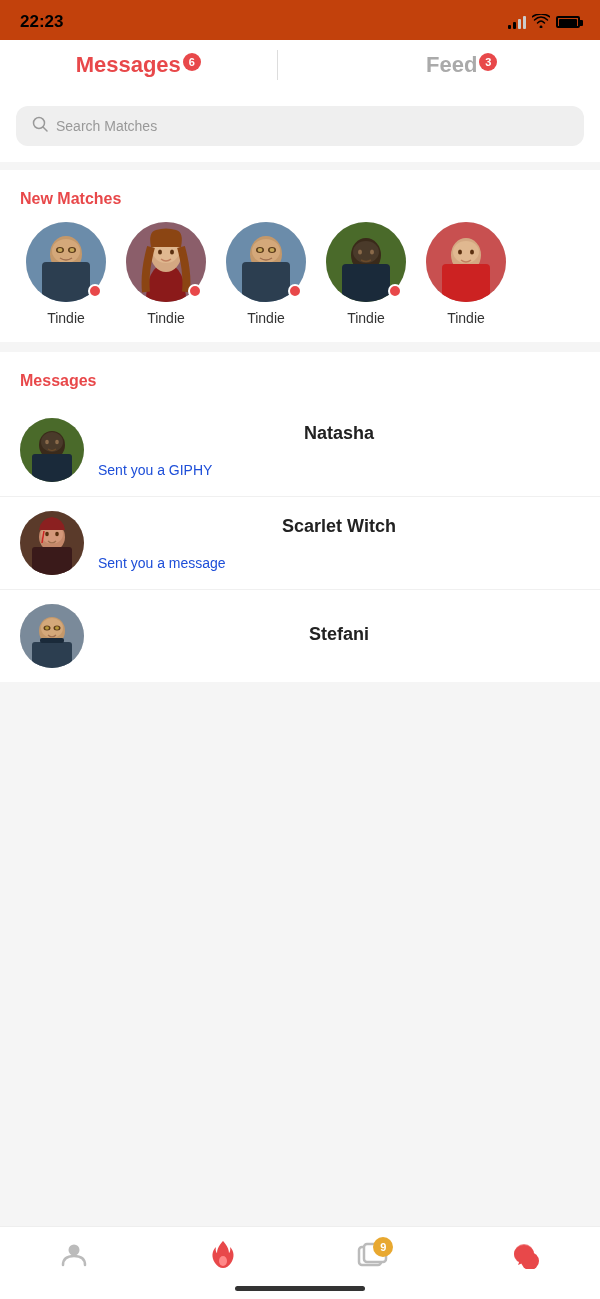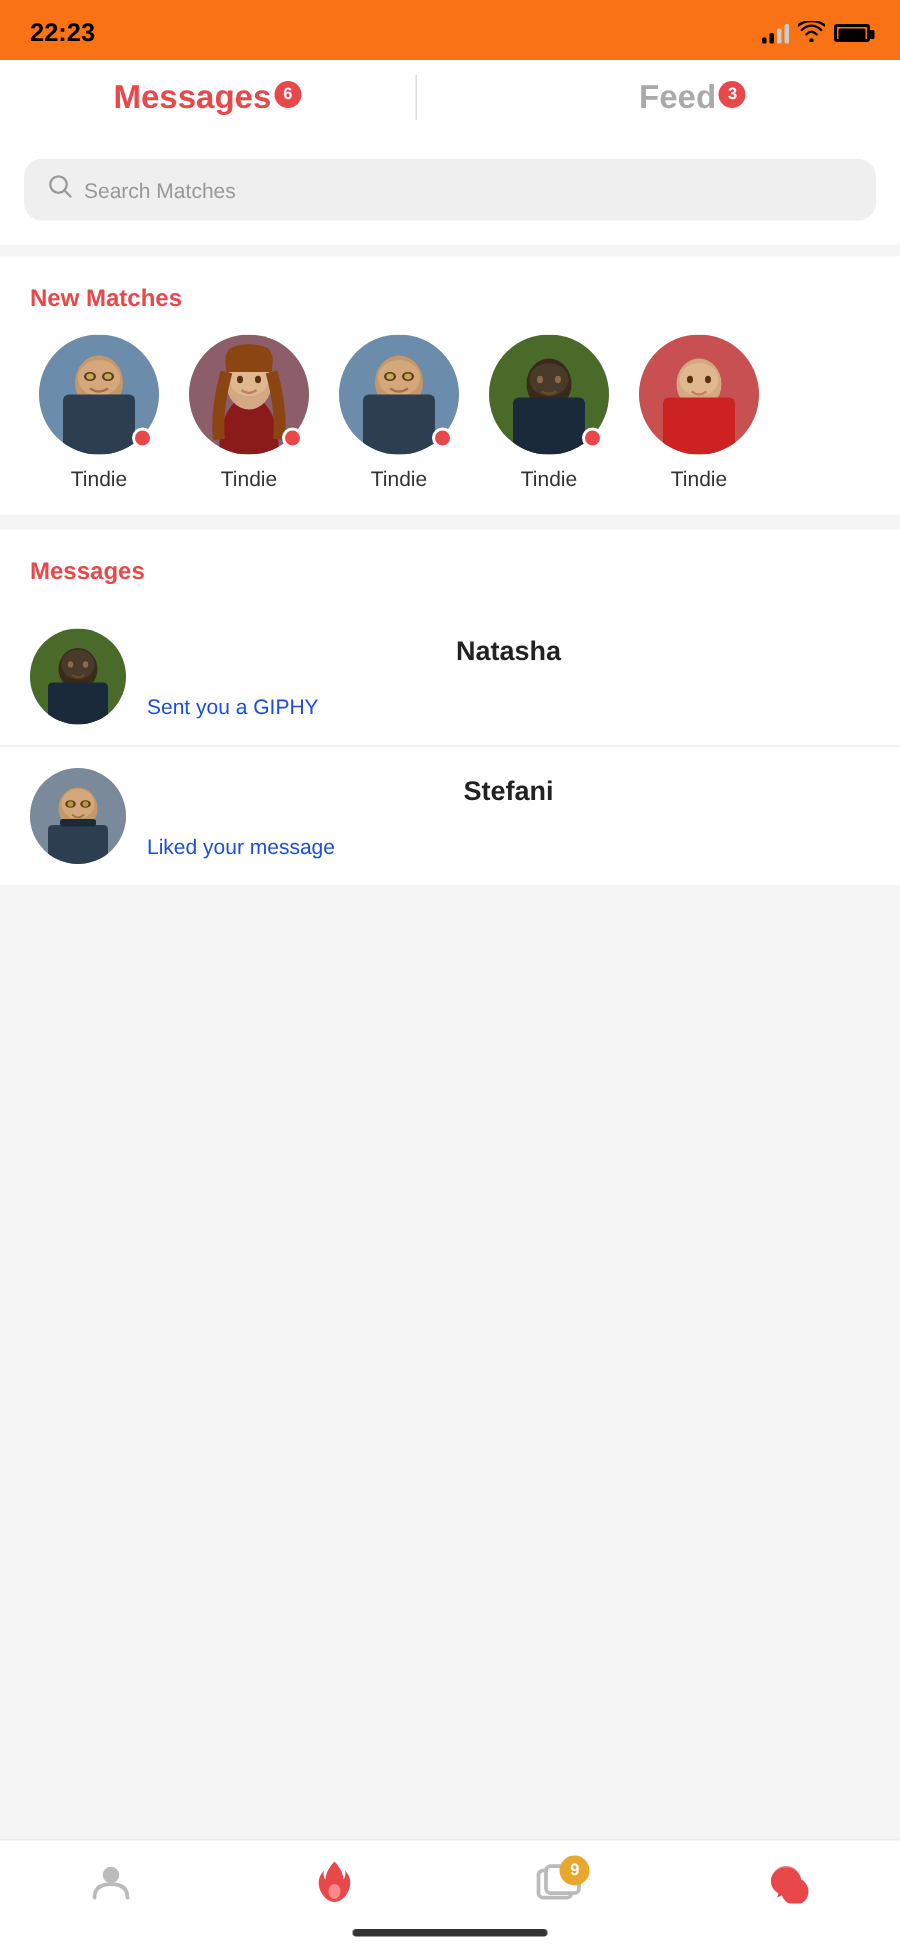--- a/index.html
+++ b/index.html
@@ -12,21 +12,21 @@
       position: relative;
       overflow-x: hidden;
     }
 
     
     .status-bar {
       display: flex;
       justify-content: space-between;
       align-items: center;
       padding: 12px 20px 8px;
-      background: #f97316;
+      background: #c2410c;
     }
     .status-time {
       font-size: 17px;
       font-weight: 600;
       color: #000;
     }
     .status-icons {
       display: flex;
       align-items: center;
       gap: 6px;
@@ -452,39 +452,58 @@
           <ellipse cx="37" cy="24" rx="1.8" ry="2.2" fill="#8a6a4a"></ellipse>
           <path d="M28 31 Q32 34 36 31" stroke="#6a4a2a" stroke-width="1.2" fill="none"></path>
         </svg>
       </div>
       <div class="message-info">
         <div class="message-name">Natasha</div>
         <div class="message-preview">Sent you a GIPHY</div>
       </div>
     </div>
 
+    <div class="message-item">
+      <div class="message-avatar">
+        <svg viewBox="0 0 64 64" width="64" height="64">
+          <rect width="64" height="64" fill="#5a3a2a"></rect>
+          <ellipse cx="32" cy="26" rx="13" ry="14" fill="#c4886a"></ellipse>
+          <ellipse cx="32" cy="23" rx="11" ry="10" fill="#d4987a"></ellipse>
+          <rect x="12" y="36" width="40" height="40" fill="#3a1a1a" rx="3"></rect>
+          <path d="M19 19 Q20 8 32 6 Q44 8 45 19" fill="#8b2020"></path>
+          <ellipse cx="27" cy="23" rx="1.8" ry="2.2" fill="#5a3010"></ellipse>
+          <ellipse cx="37" cy="23" rx="1.8" ry="2.2" fill="#5a3010"></ellipse>
+          <path d="M28 30 Q32 34 36 30" stroke="#a07050" stroke-width="1.2" fill="none"></path>
+
+          <line x1="24" y1="20" x2="22" y2="32" stroke="#cc2222" stroke-width="1.5"></line>
+        </svg>
+      </div>
+      <div class="message-info">
+        <div class="message-name">Scarlet Witch</div>
+        <div class="message-preview">Sent you a message</div>
+      </div>
+    </div>
 
     <div class="message-item" style="border-bottom:none;">
       <div class="message-avatar">
         <svg viewBox="0 0 64 64" width="64" height="64">
           <rect width="64" height="64" fill="#7a8a9a"></rect>
           <ellipse cx="32" cy="27" rx="13" ry="14" fill="#c4986a"></ellipse>
           <ellipse cx="32" cy="24" rx="11" ry="10" fill="#d4a87a"></ellipse>
           <rect x="12" y="38" width="40" height="40" fill="#2c3e50" rx="3"></rect>
           <ellipse cx="27" cy="24" rx="3.5" ry="2.5" fill="#5a3a1a"></ellipse>
           <ellipse cx="37" cy="24" rx="3.5" ry="2.5" fill="#5a3a1a"></ellipse>
           <ellipse cx="27" cy="24" rx="2" ry="1.8" fill="#b8983a"></ellipse>
           <ellipse cx="37" cy="24" rx="2" ry="1.8" fill="#b8983a"></ellipse>
           <path d="M28 31 Q32 35 36 31" stroke="#a07050" stroke-width="1.2" fill="none"></path>
           <rect x="20" y="34" width="24" height="5" fill="#1a2a3a" rx="2"></rect>
         </svg>
       </div>
       <div class="message-info">
         <div class="message-name">Stefani</div>
-        <div class="message-preview">Liked your message</div>
       </div>
     </div>
 
   </div>
 
 </div>
 
 <div class="bottom-nav">
   <div class="nav-item">
     <svg width="28" height="28" viewBox="0 0 28 28" fill="none">

